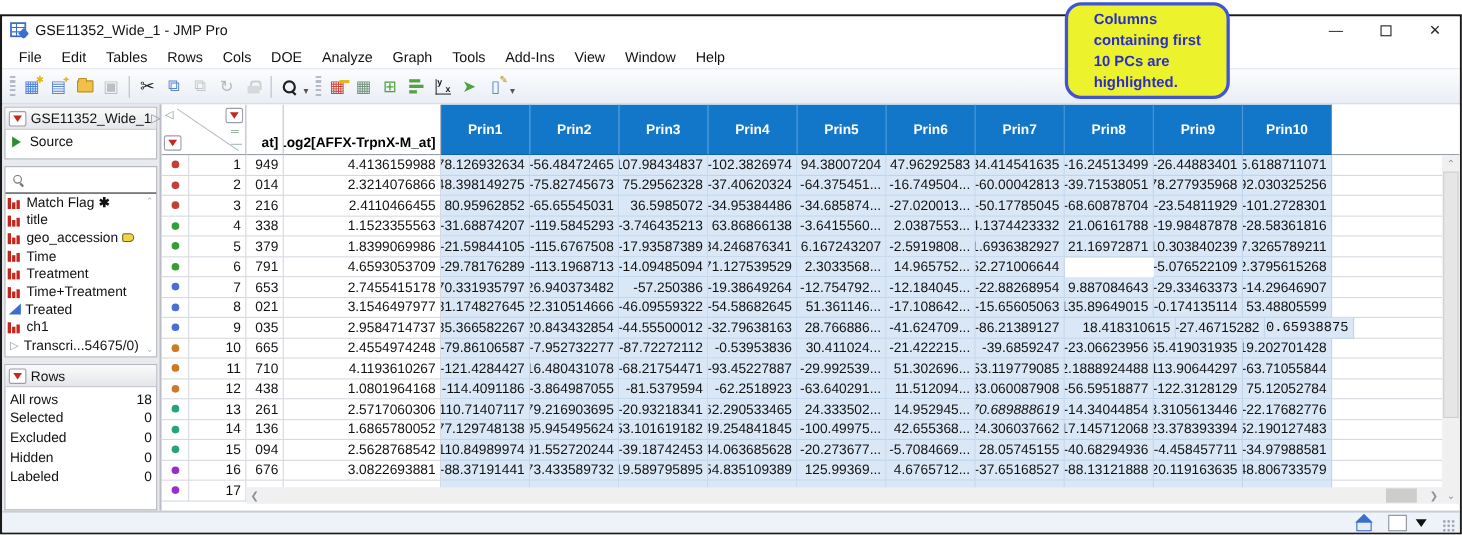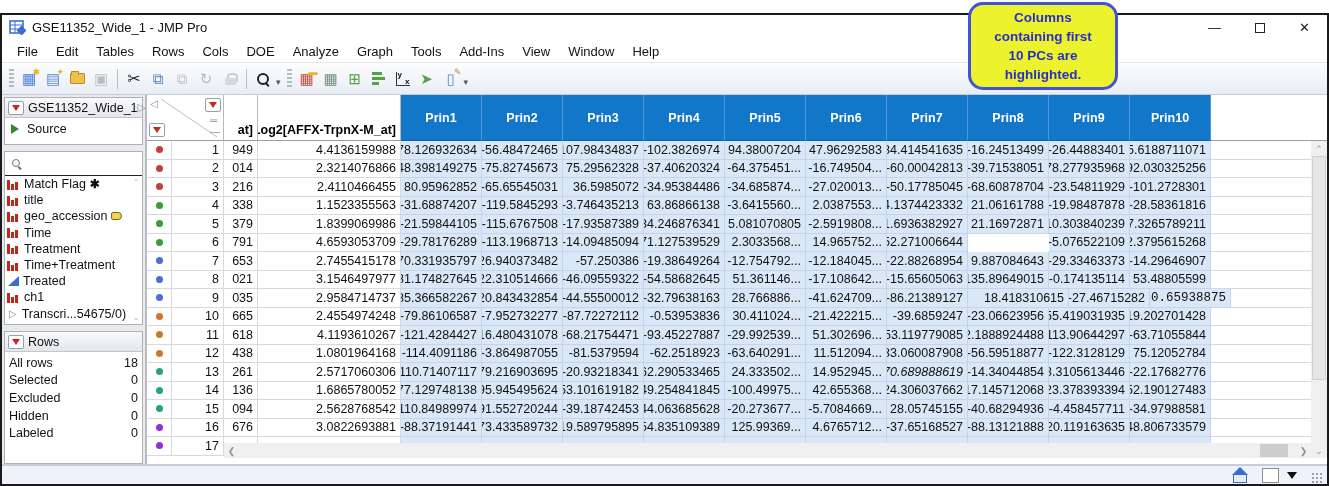--- a/index.html
+++ b/index.html
@@ -143,21 +143,21 @@
   .sb-box { width:17px; height:15px; background:#fff; border:1px solid #8a8f99; margin-right:8px; }
   .sb-drop { width:0; height:0; border-left:5px solid transparent; border-right:5px solid transparent;
     border-top:7px solid #111; margin-right:14px; }
   .sb-grip { width:12px; height:12px; margin-right:0;
     background:radial-gradient(circle at 2px 2px,#9aa2b0 1px,transparent 1.3px);
     background-size:4px 4px; align-self:flex-end; }
 
   
   .callout { position:absolute; left:968px; top:2px; width:150px; height:88px; background:#ecf32d;
     border:3.5px solid #4054d4; border-radius:15px; z-index:50; display:flex; align-items:center;
-    justify-content:center; text-align:center; font-weight:bold; font-size:13.5px; color:#2a2ec6;
+    justify-content:center; text-align:left; font-weight:bold; font-size:13.5px; color:#2a2ec6;
     line-height:1.42; white-space:pre-line; }
 
   .red-tri { width:16px; height:14px; background:#fff; border:1px solid #9a9ea8; border-radius:2px;
     display:inline-flex; align-items:center; justify-content:center; }
   .red-tri::after { content:""; width:0; height:0; border-left:4px solid transparent;
     border-right:4px solid transparent; border-top:6px solid #c22a1f; }
 </style>
 </head>
 <body>
 
@@ -507,21 +507,21 @@
               <div class="cell marker" style="width: 25px; flex: 0 0 auto;">
                 <span class="dot" style="background:#3a9c38;"></span>
               </div>
               <div class="cell" style="width: 52px; flex: 0 0 auto;">5</div>
               <div class="cell" style="width: 34px; flex: 0 0 auto;">379</div>
               <div class="cell" style="width: 143px; flex: 0 0 auto;">1.8399069986</div>
               <div class="cell hl" style="width: 81px; flex: 0 0 auto;">-21.59844105</div>
               <div class="cell hl" style="width: 81px; flex: 0 0 auto;">-115.6767508</div>
               <div class="cell hl" style="width: 81px; flex: 0 0 auto;">-17.93587389</div>
               <div class="cell hl" style="width: 81px; flex: 0 0 auto;">84.246876341</div>
-              <div class="cell hl" style="width: 81px; flex: 0 0 auto;">5.081070805</div>
+              <div class="cell hl" style="width: 81px; flex: 0 0 auto;">6.167243207</div>
               <div class="cell hl" style="width: 81px; flex: 0 0 auto;">-2.5919808...</div>
               <div class="cell hl" style="width: 81px; flex: 0 0 auto;">1.6936382927</div>
               <div class="cell hl" style="width: 81px; flex: 0 0 auto;">21.16972871</div>
               <div class="cell hl" style="width: 81px; flex: 0 0 auto;">10.303840239</div>
               <div class="cell hl" style="width: 81px; flex: 0 0 auto;">7.3265789211</div>
               <div class="cell filler" style="flex: 1 1 auto;"></div>
             </div>
             <div class="grid-row">
               <div class="cell marker" style="width: 25px; flex: 0 0 auto;">
                 <span class="dot" style="background:#3a9c38;"></span>
@@ -615,21 +615,21 @@
               <div class="cell hl" style="width: 81px; flex: 0 0 auto;">-23.06623956</div>
               <div class="cell hl" style="width: 81px; flex: 0 0 auto;">55.419031935</div>
               <div class="cell hl" style="width: 81px; flex: 0 0 auto;">19.202701428</div>
               <div class="cell filler" style="flex: 1 1 auto;"></div>
             </div>
             <div class="grid-row">
               <div class="cell marker" style="width: 25px; flex: 0 0 auto;">
                 <span class="dot" style="background:#cd7a28;"></span>
               </div>
               <div class="cell" style="width: 52px; flex: 0 0 auto;">11</div>
-              <div class="cell" style="width: 34px; flex: 0 0 auto;">618</div>
+              <div class="cell" style="width: 34px; flex: 0 0 auto;">710</div>
               <div class="cell" style="width: 143px; flex: 0 0 auto;">4.1193610267</div>
               <div class="cell hl" style="width: 81px; flex: 0 0 auto;">-121.4284427</div>
               <div class="cell hl" style="width: 81px; flex: 0 0 auto;">16.480431078</div>
               <div class="cell hl" style="width: 81px; flex: 0 0 auto;">-68.21754471</div>
               <div class="cell hl" style="width: 81px; flex: 0 0 auto;">-93.45227887</div>
               <div class="cell hl" style="width: 81px; flex: 0 0 auto;">-29.992539...</div>
               <div class="cell hl" style="width: 81px; flex: 0 0 auto;">51.302696...</div>
               <div class="cell hl" style="width: 81px; flex: 0 0 auto;">53.119779085</div>
               <div class="cell hl" style="width: 81px; flex: 0 0 auto;">2.1888924488</div>
               <div class="cell hl" style="width: 81px; flex: 0 0 auto;">113.90644297</div>

